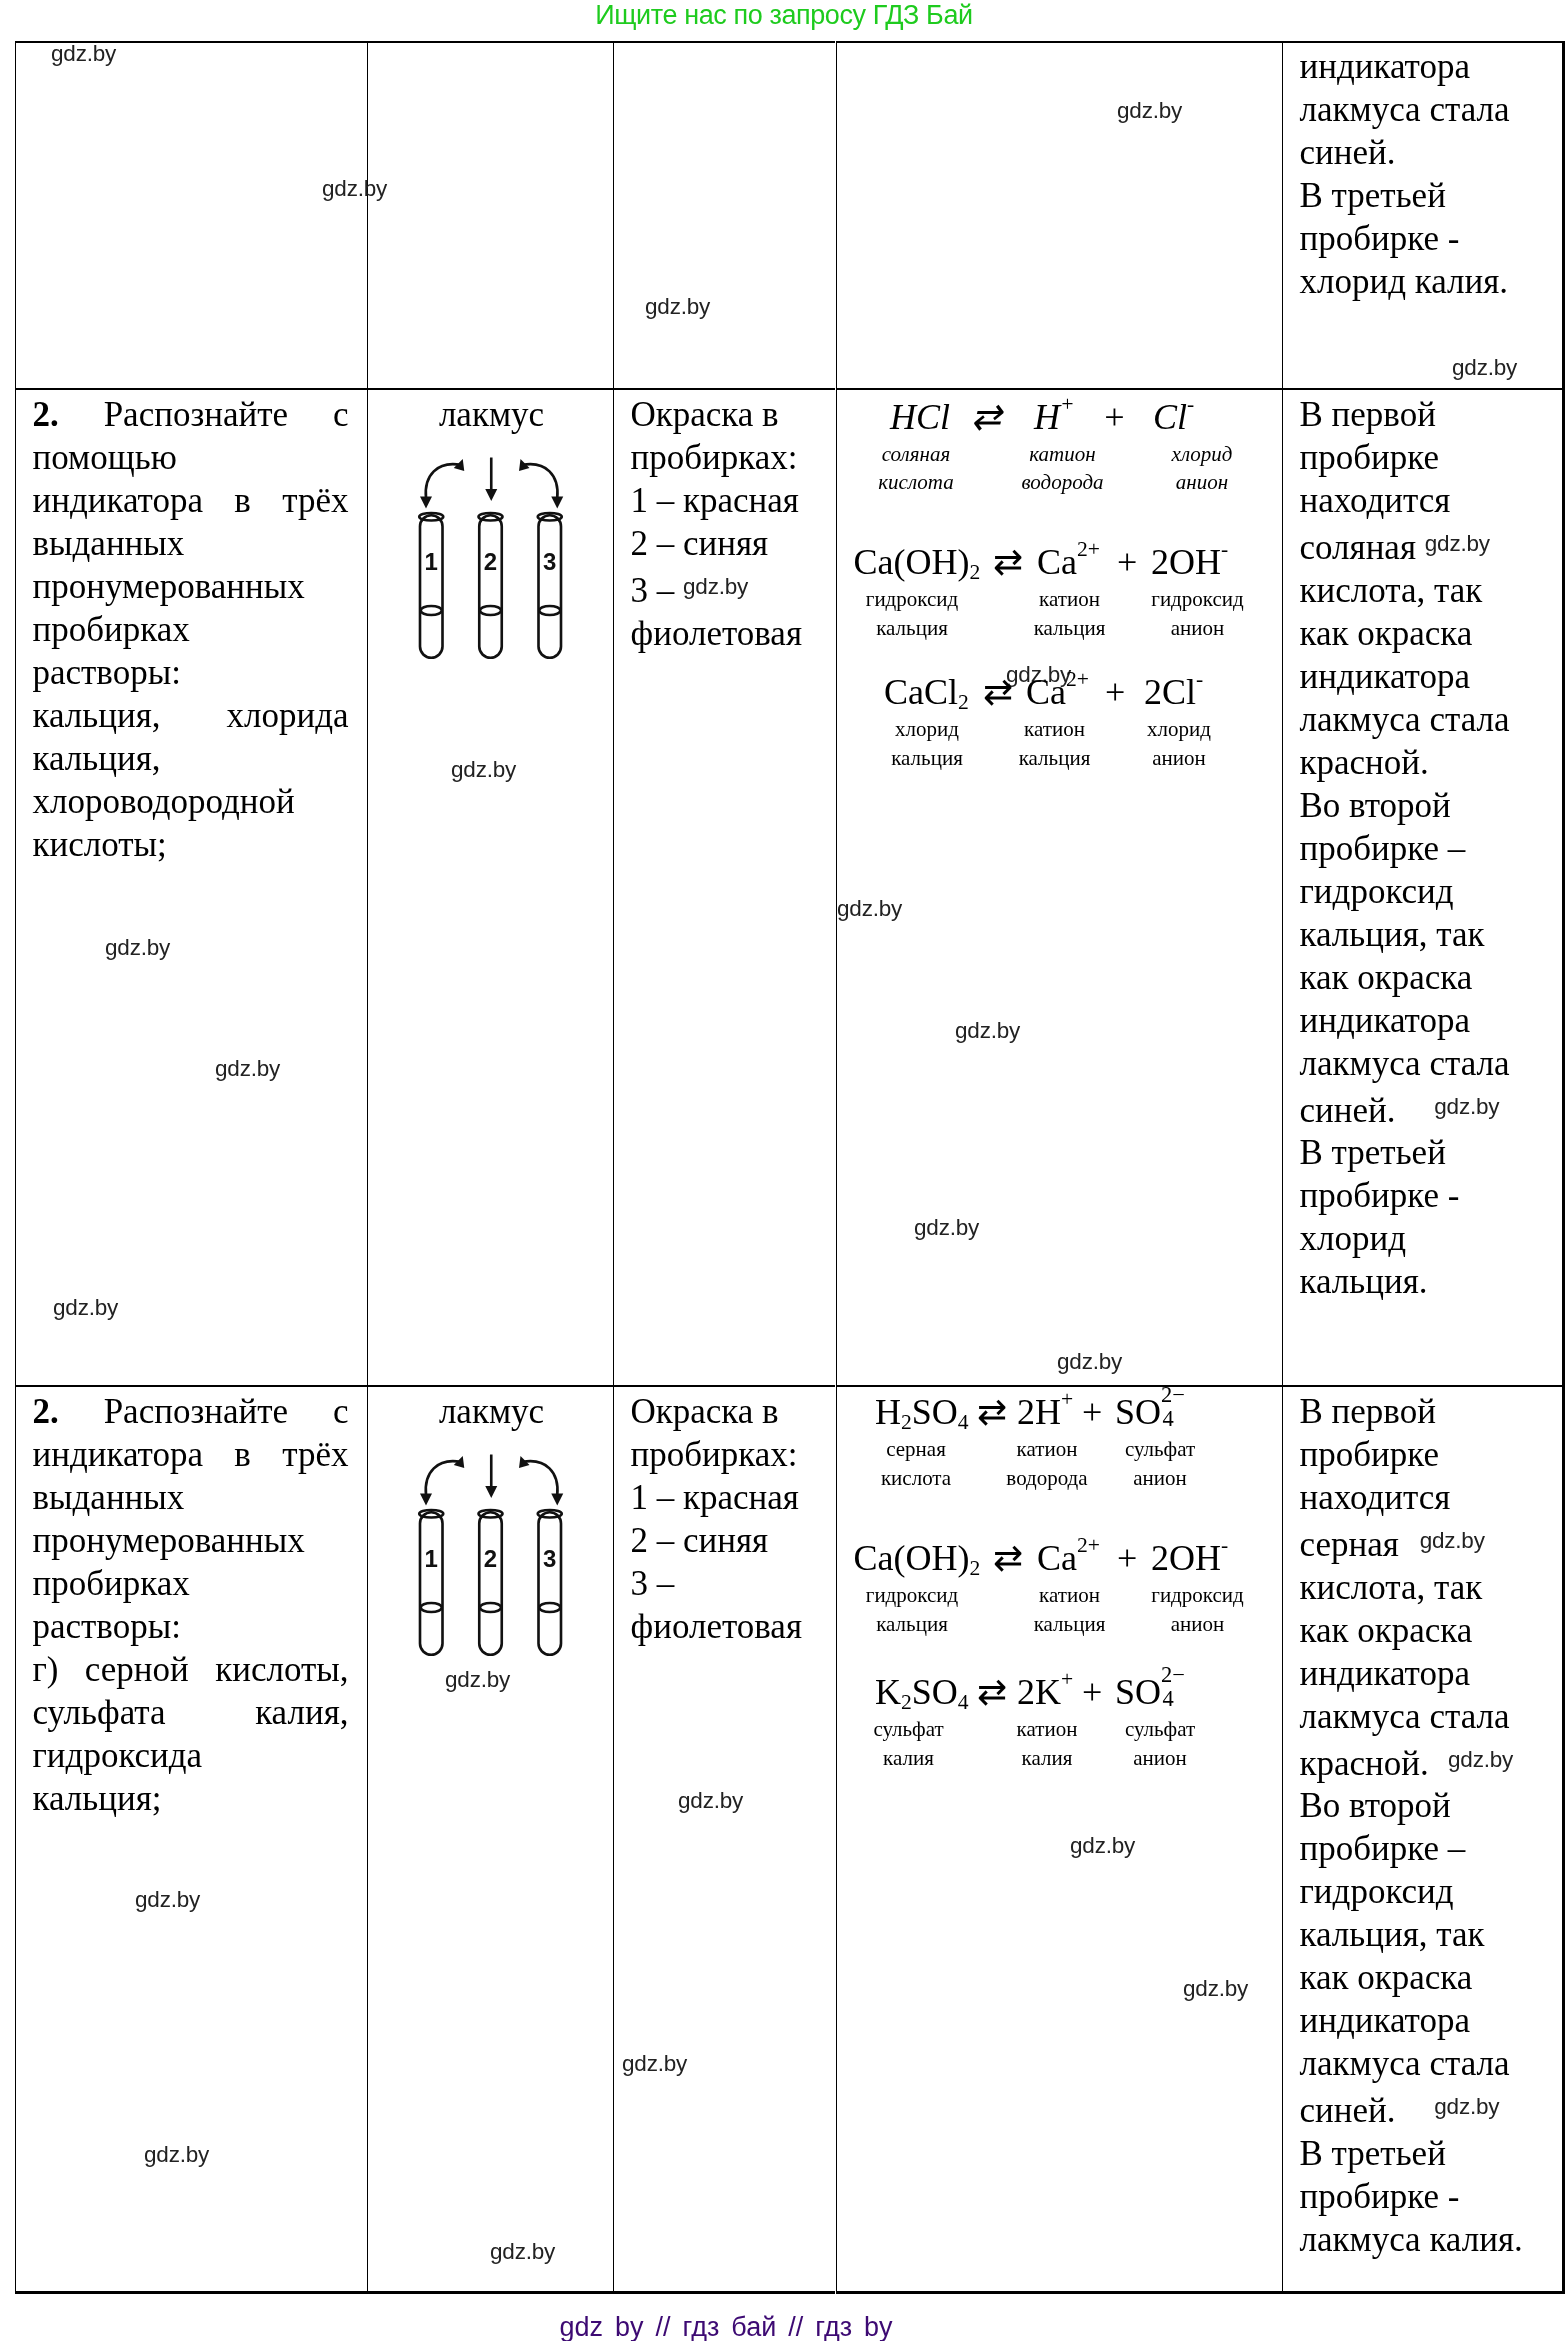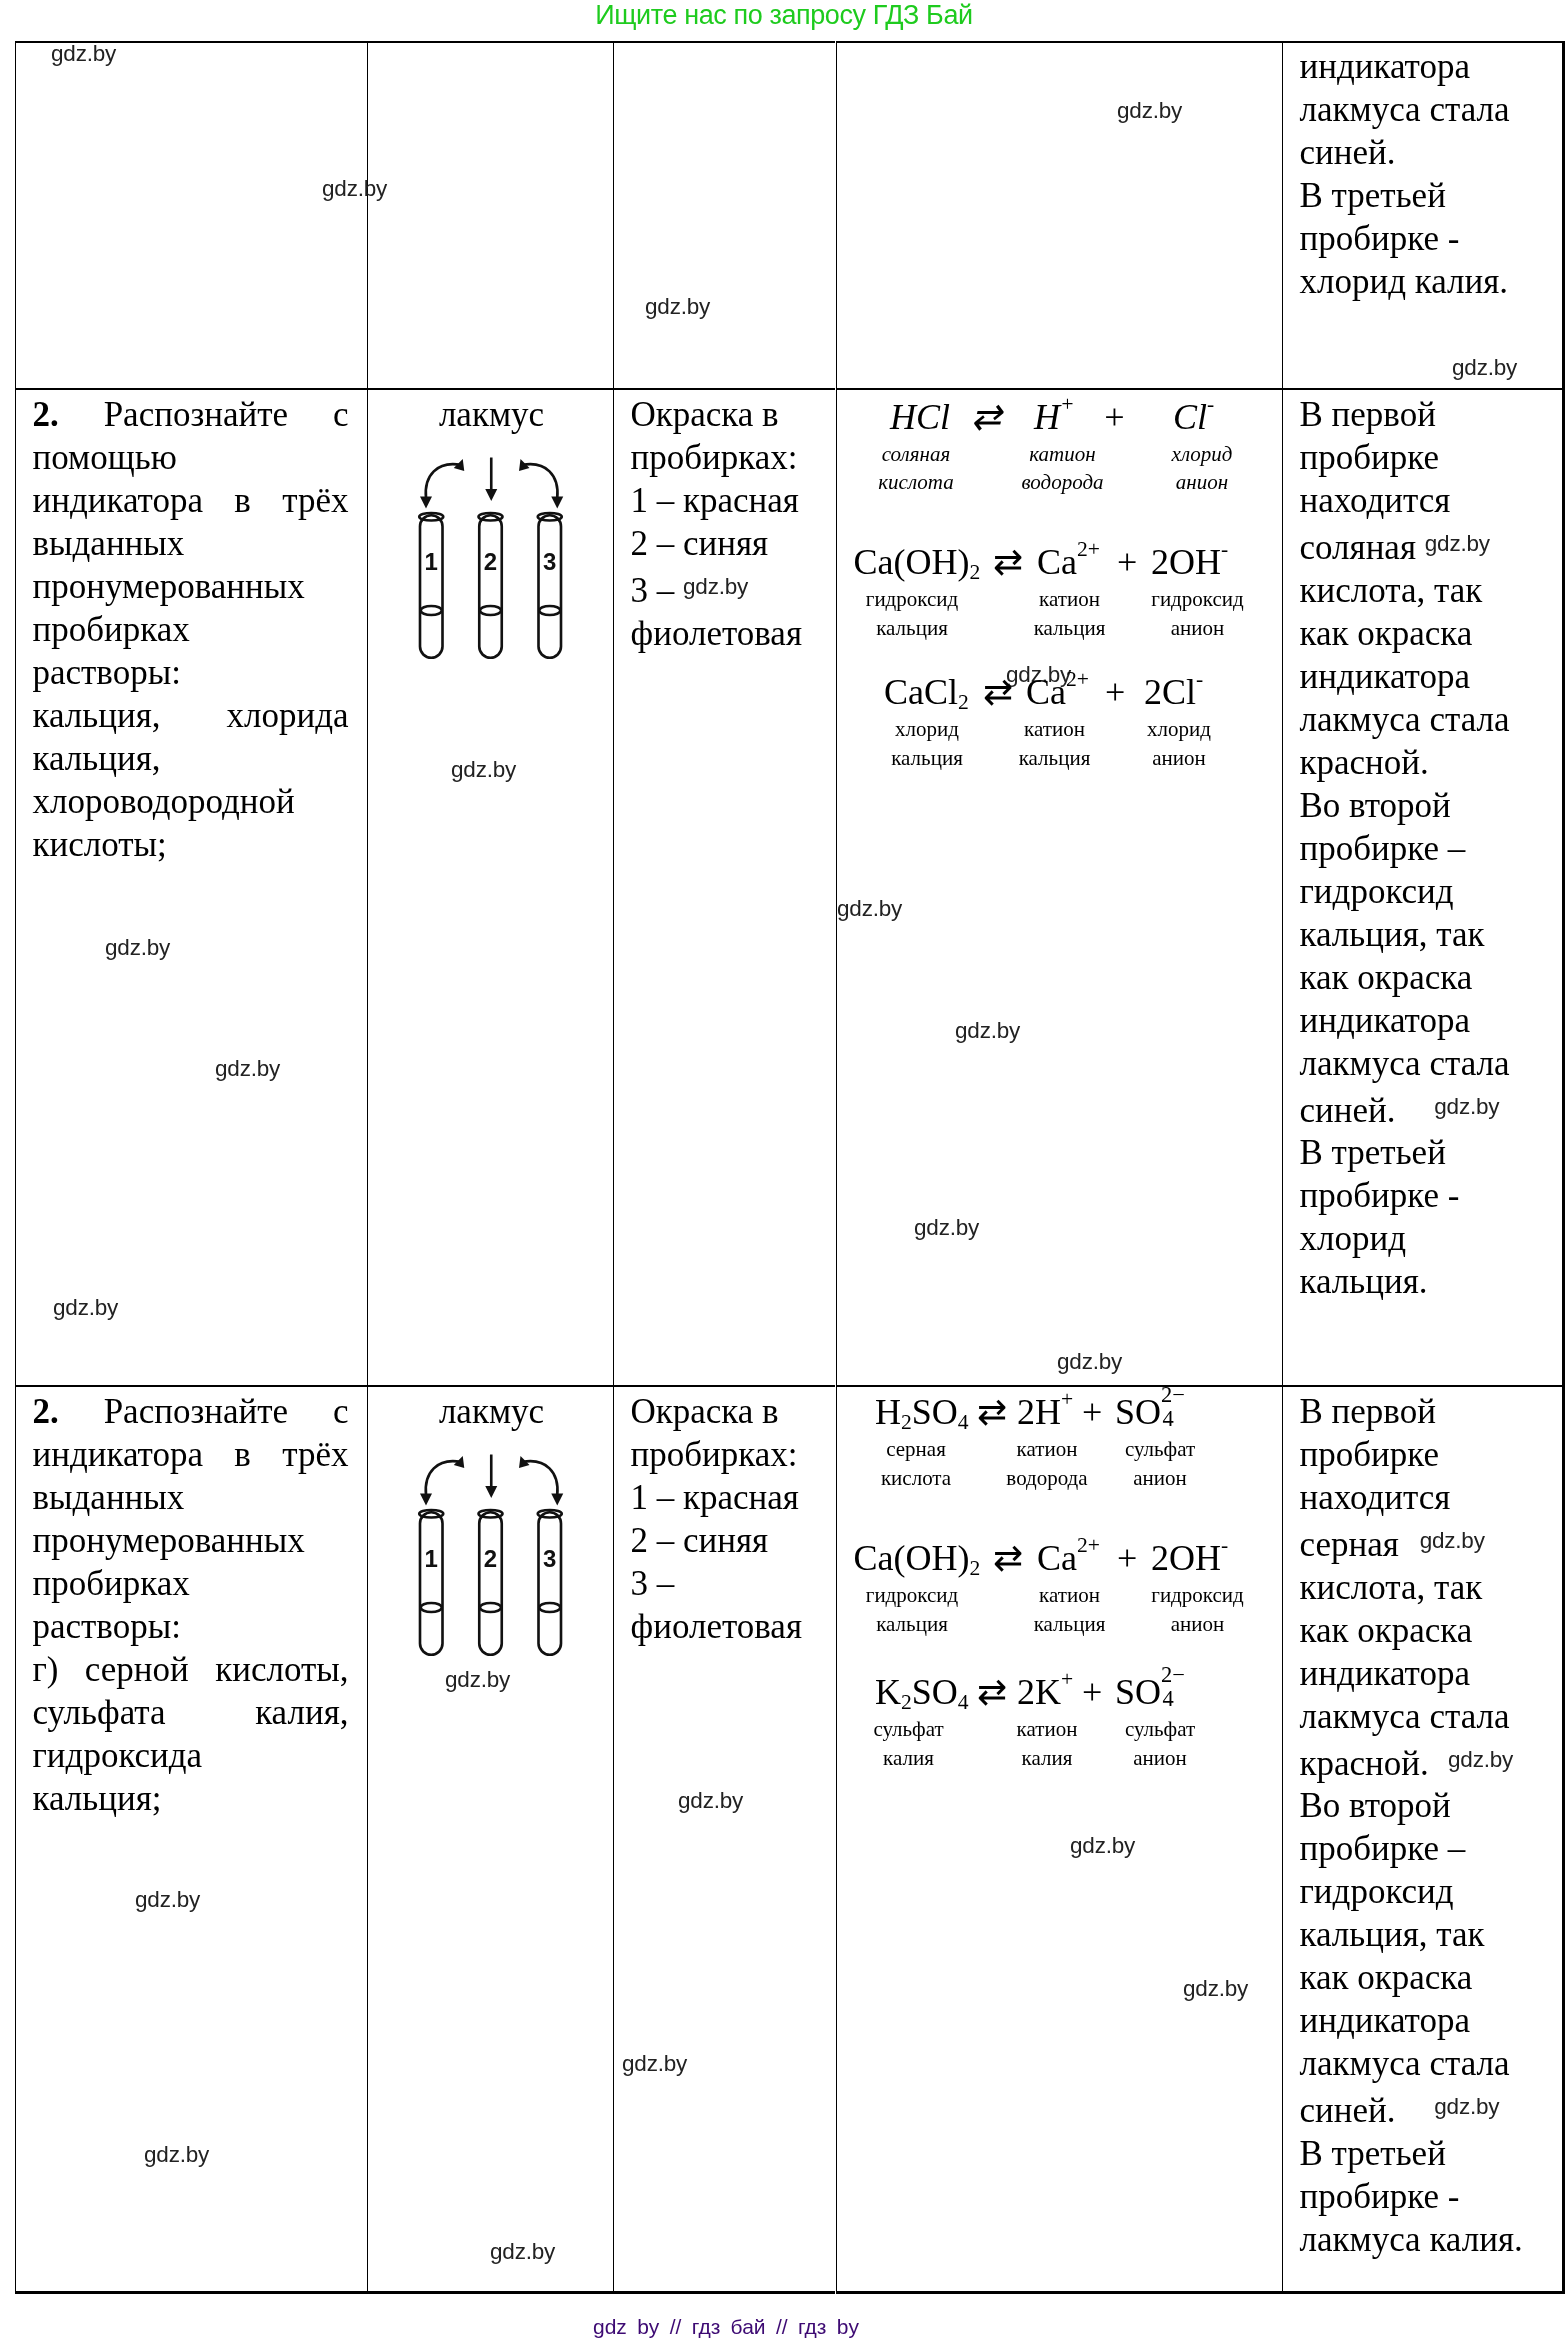--- a/index.html
+++ b/index.html
@@ -1,18 +1,18 @@
 <!DOCTYPE html>
 <html style="font-size:12px"><head>
 <meta charset="utf-8">
 <style>
   html, body { margin: 0; padding: 0; background: #ffffff; }
   body { width: 1568px; height: 2342px; position: relative; overflow: hidden; font-family: "Liberation Serif", serif; color: #000; }
   .header { position: absolute; top: 0; left: 0; width: 1568px; height: 33px; text-align: center; font-family: "Liberation Sans", sans-serif; font-size: 27px; line-height: 30px; color: #1ecb1e; letter-spacing: -0.4px; }
-  .footer { position: absolute; top: 2312px; left: 0; width: 1452px; height: 30px; text-align: center; font-family: "Liberation Sans", sans-serif; font-size: 21px; line-height: 30px; color: #3d0a73; word-spacing: 4.5px; }
+  .footer { position: absolute; top: 2312px; left: 0; width: 1452px; height: 30px; text-align: center; font-family: "Liberation Sans", sans-serif; font-size: 27px; line-height: 30px; color: #3d0a73; word-spacing: 4.5px; }
   .tbl { position: absolute; left: 15px; top: 41px; width: 1551px; height: 2253px; }
   .cell { position: absolute; box-sizing: border-box; border-left: 1.5px solid #000; border-top: 2.3px solid #000; }
   .cell.last { border-right: 3px solid #000; }
   .bottom { border-bottom: 3.8px solid #000; }
   .txt { font-size: 35px; line-height: 43px; }
   .justify { text-align: justify; }
   .wm { position: absolute; font-family: "Liberation Sans", sans-serif; font-size: 22.5px; color: #222; letter-spacing: -0.2px; }
   .wm-inline { font-family: "Liberation Sans", sans-serif; font-size: 22.5px; color: #222; vertical-align: 7.5px; letter-spacing: -0.2px; }
   .eq { position: absolute; left: 0; width: 446px; }
   .eq-line { position: relative; height: 45px; font-size: 36px; line-height: 45px; white-space: nowrap; }
@@ -106,21 +106,21 @@
     </div>
   </div>
   <div class="cell" style="left:821px;top:347px;width:446px;height:997px;">
 
     <div class="eq" style="top:4.5px;font-style:italic;">
       <div class="eq-line">
         <span class="part" style="left:53px;">HCl</span>
         <span class="part" style="left:134px;">⇄</span>
         <span class="part" style="left:197px;"><span>H</span><sup>+</sup></span>
         <span class="part" style="left:265px;">+</span>
-        <span class="part" style="left:336px;"><span>Cl</span><sup>-</sup></span>
+        <span class="part" style="left:316px;"><span>Cl</span><sup>-</sup></span>
       </div>
       <div class="lbl-row">
         <div class="lbl" style="left:15px;width:128px;">
             <div>соляная</div>
             <div>кислота</div>
           </div>
         <div class="lbl" style="left:158px;width:135px;">
             <div>катион</div>
             <div>водорода</div>
           </div>

